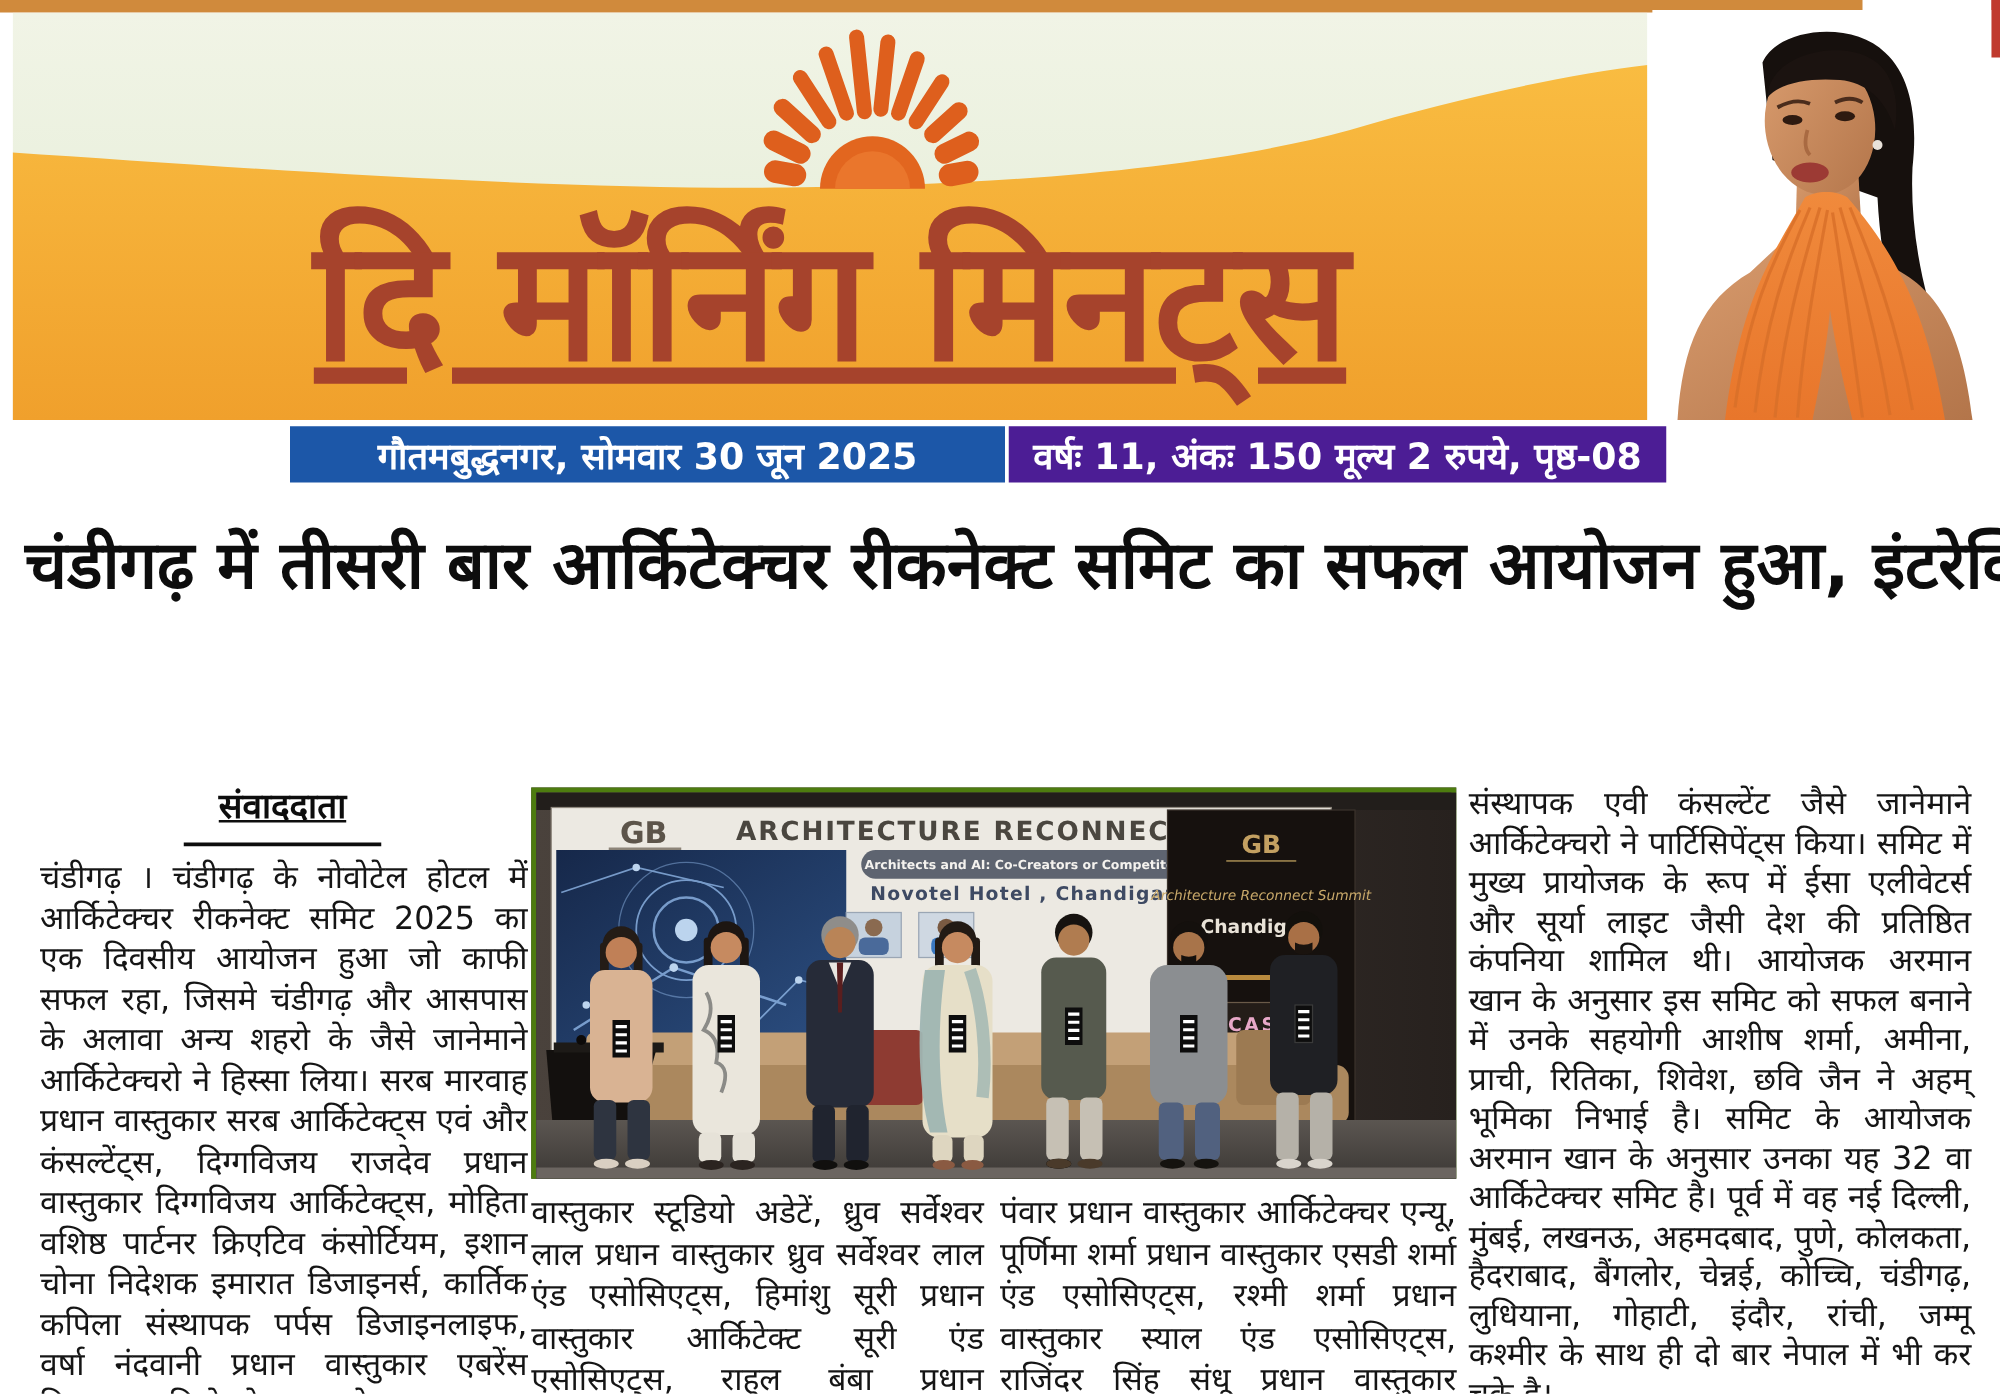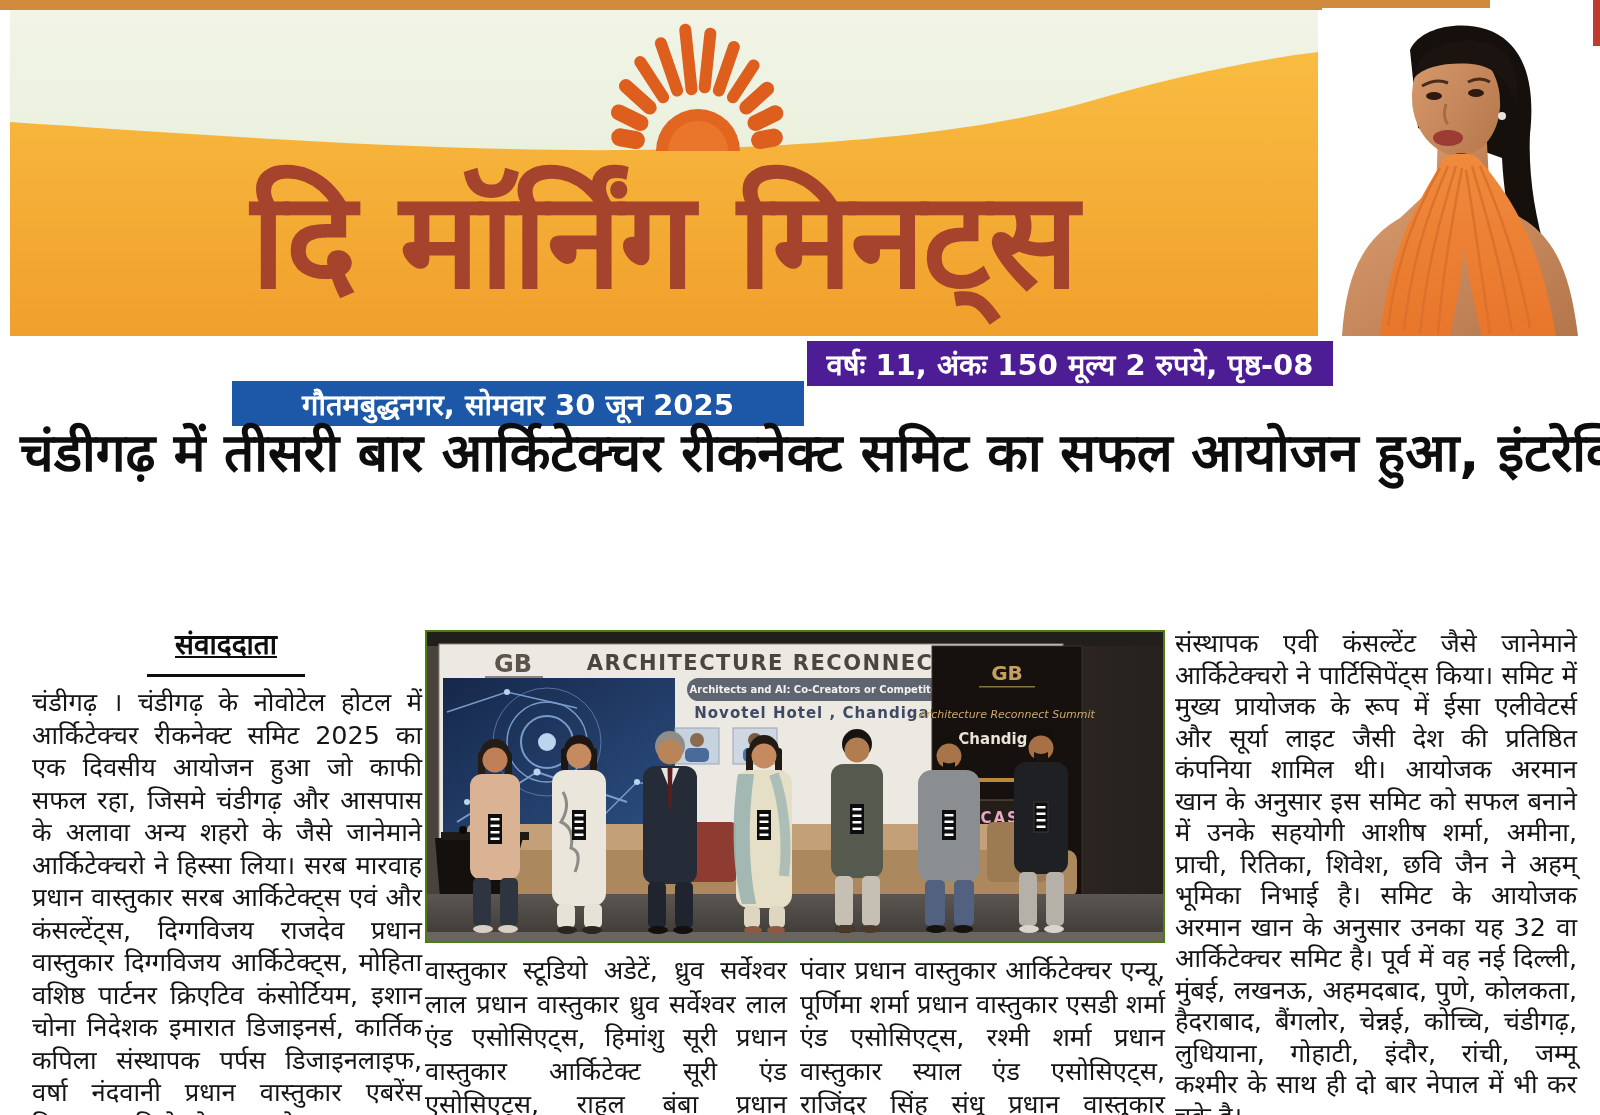--- a/index.html
+++ b/index.html
@@ -10,50 +10,50 @@
   }
   
   .top-strip{position:absolute;left:0;top:0;width:1490px;height:10px;background:#d08a3c;}
   .top-right-sliver{position:absolute;right:0;top:0;width:7px;height:46px;background:#c03a2e;}
   
   .masthead{position:absolute;left:10px;top:10px;width:1308px;height:326px;overflow:hidden;}
   .masthead svg{position:absolute;left:0;top:0;}
   .masthead-title{
     position:absolute;left:0;top:158px;width:100%;text-align:center;
     font-size:134px;font-weight:bold;color:#a6432c;line-height:1.1;
-    white-space:nowrap;letter-spacing:-2px;
+    white-space:nowrap;letter-spacing:-2px;text-decoration:underline;
   }
   .masthead-tagline{
     position:absolute;left:855px;top:140px;width:460px;text-align:center;
     font-size:30px;font-weight:bold;color:#3e3a31;white-space:nowrap;
   }
   
   .portrait{position:absolute;left:1322px;top:8px;width:271px;height:328px;background:#fff;}
   
   .bar{position:absolute;top:341px;height:45px;display:flex;align-items:center;justify-content:center;
        color:#fff;font-weight:bold;font-size:29px;white-space:nowrap;}
-  .bar-blue{left:232px;width:572px;background:#1c57a8;margin-top:40px;}
+  .bar-blue{left:232px;width:572px;background:#1c57a8;}
   .bar-red{left:807px;width:526px;background:#4c1d95;}
   
   .headline{position:absolute;left:20px;top:404px;width:1560px;text-align:center;
             font-weight:bold;color:#0d0d0d;}
   .headline .hl-line{font-size:53px;line-height:97px;white-space:nowrap;}
   
   .byline-wrap{position:absolute;left:30px;top:624px;width:392px;text-align:center;}
   .byline{display:inline-block;font-size:28px;font-weight:bold;color:#0d0d0d;
           padding:0 28px 12px 28px;border-bottom:3px solid #0d0d0d;text-decoration:underline;}
   .bodytext{font-size:25.5px;line-height:32.5px;text-align:justify;color:#151515;}
   .col-left{position:absolute;left:32px;top:686px;width:390px;}
   .col-left .lead{font-weight:normal;}
   .caption-a{position:absolute;left:425px;top:954px;width:362px;line-height:33.5px;}
   .caption-b{position:absolute;left:800px;top:954px;width:365px;line-height:33.5px;}
   .col-right{position:absolute;left:1175px;top:628px;width:402px;line-height:31.5px;}
   
   .photo{position:absolute;left:425px;top:630px;width:740px;height:313px;
-         border:2px solid #4d7c0f;box-sizing:border-box;background:#3a3430;}
+         border:4px solid #4d7c0f;box-sizing:border-box;background:#3a3430;}
 </style>
 </head>
 <body>
 
 <div class="top-strip"></div>
 <div class="top-right-sliver"></div>
 
 <div class="masthead">
   <svg width="1308" height="326" viewBox="0 0 1308 326">
     <defs>

